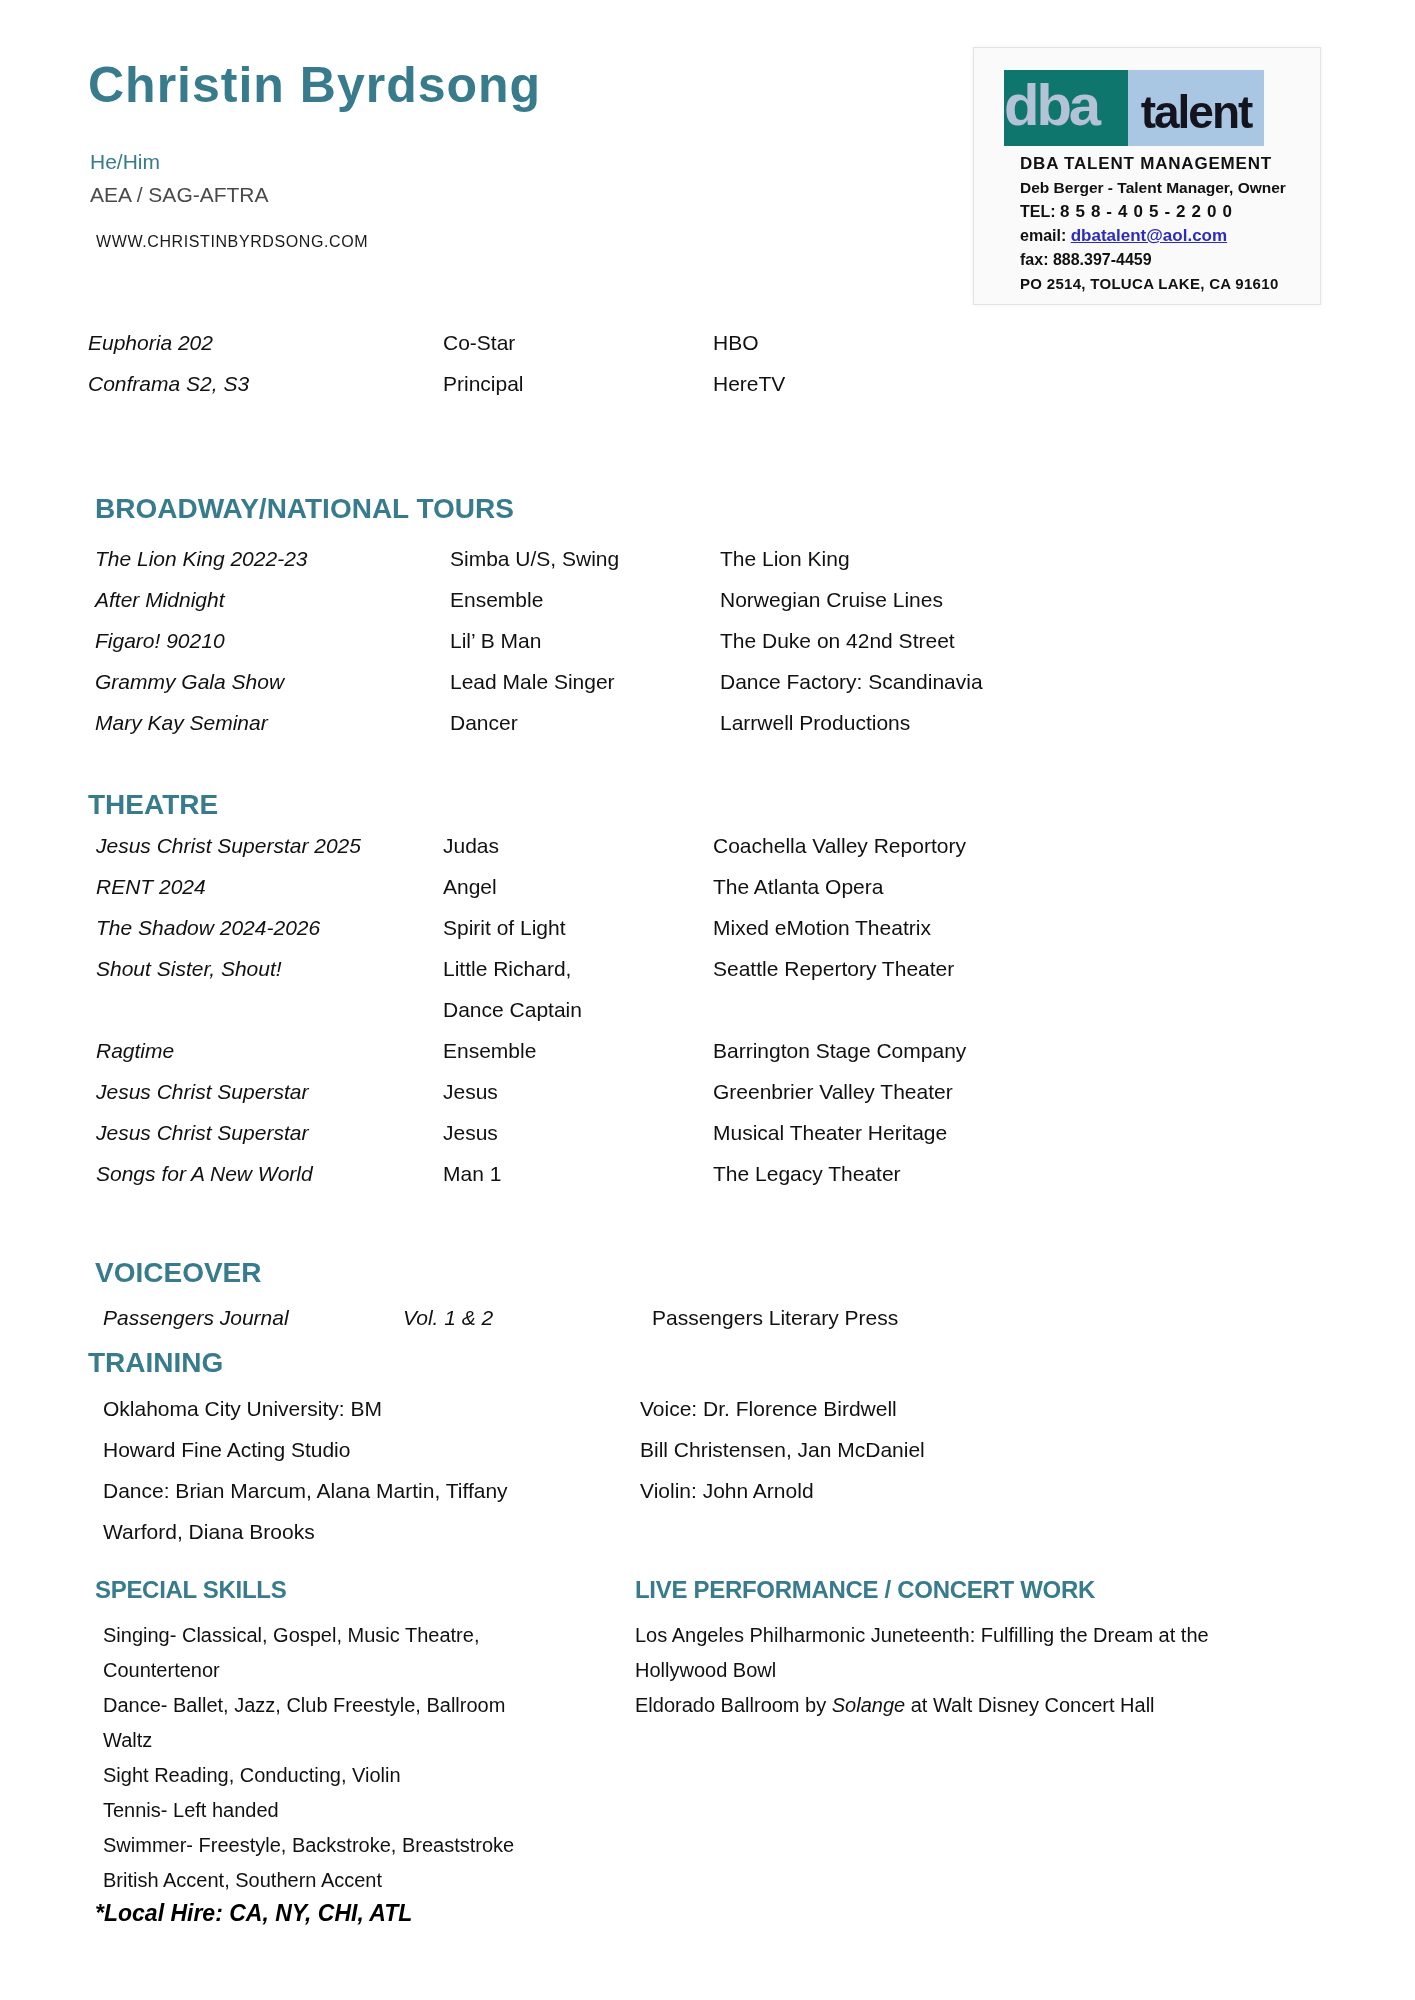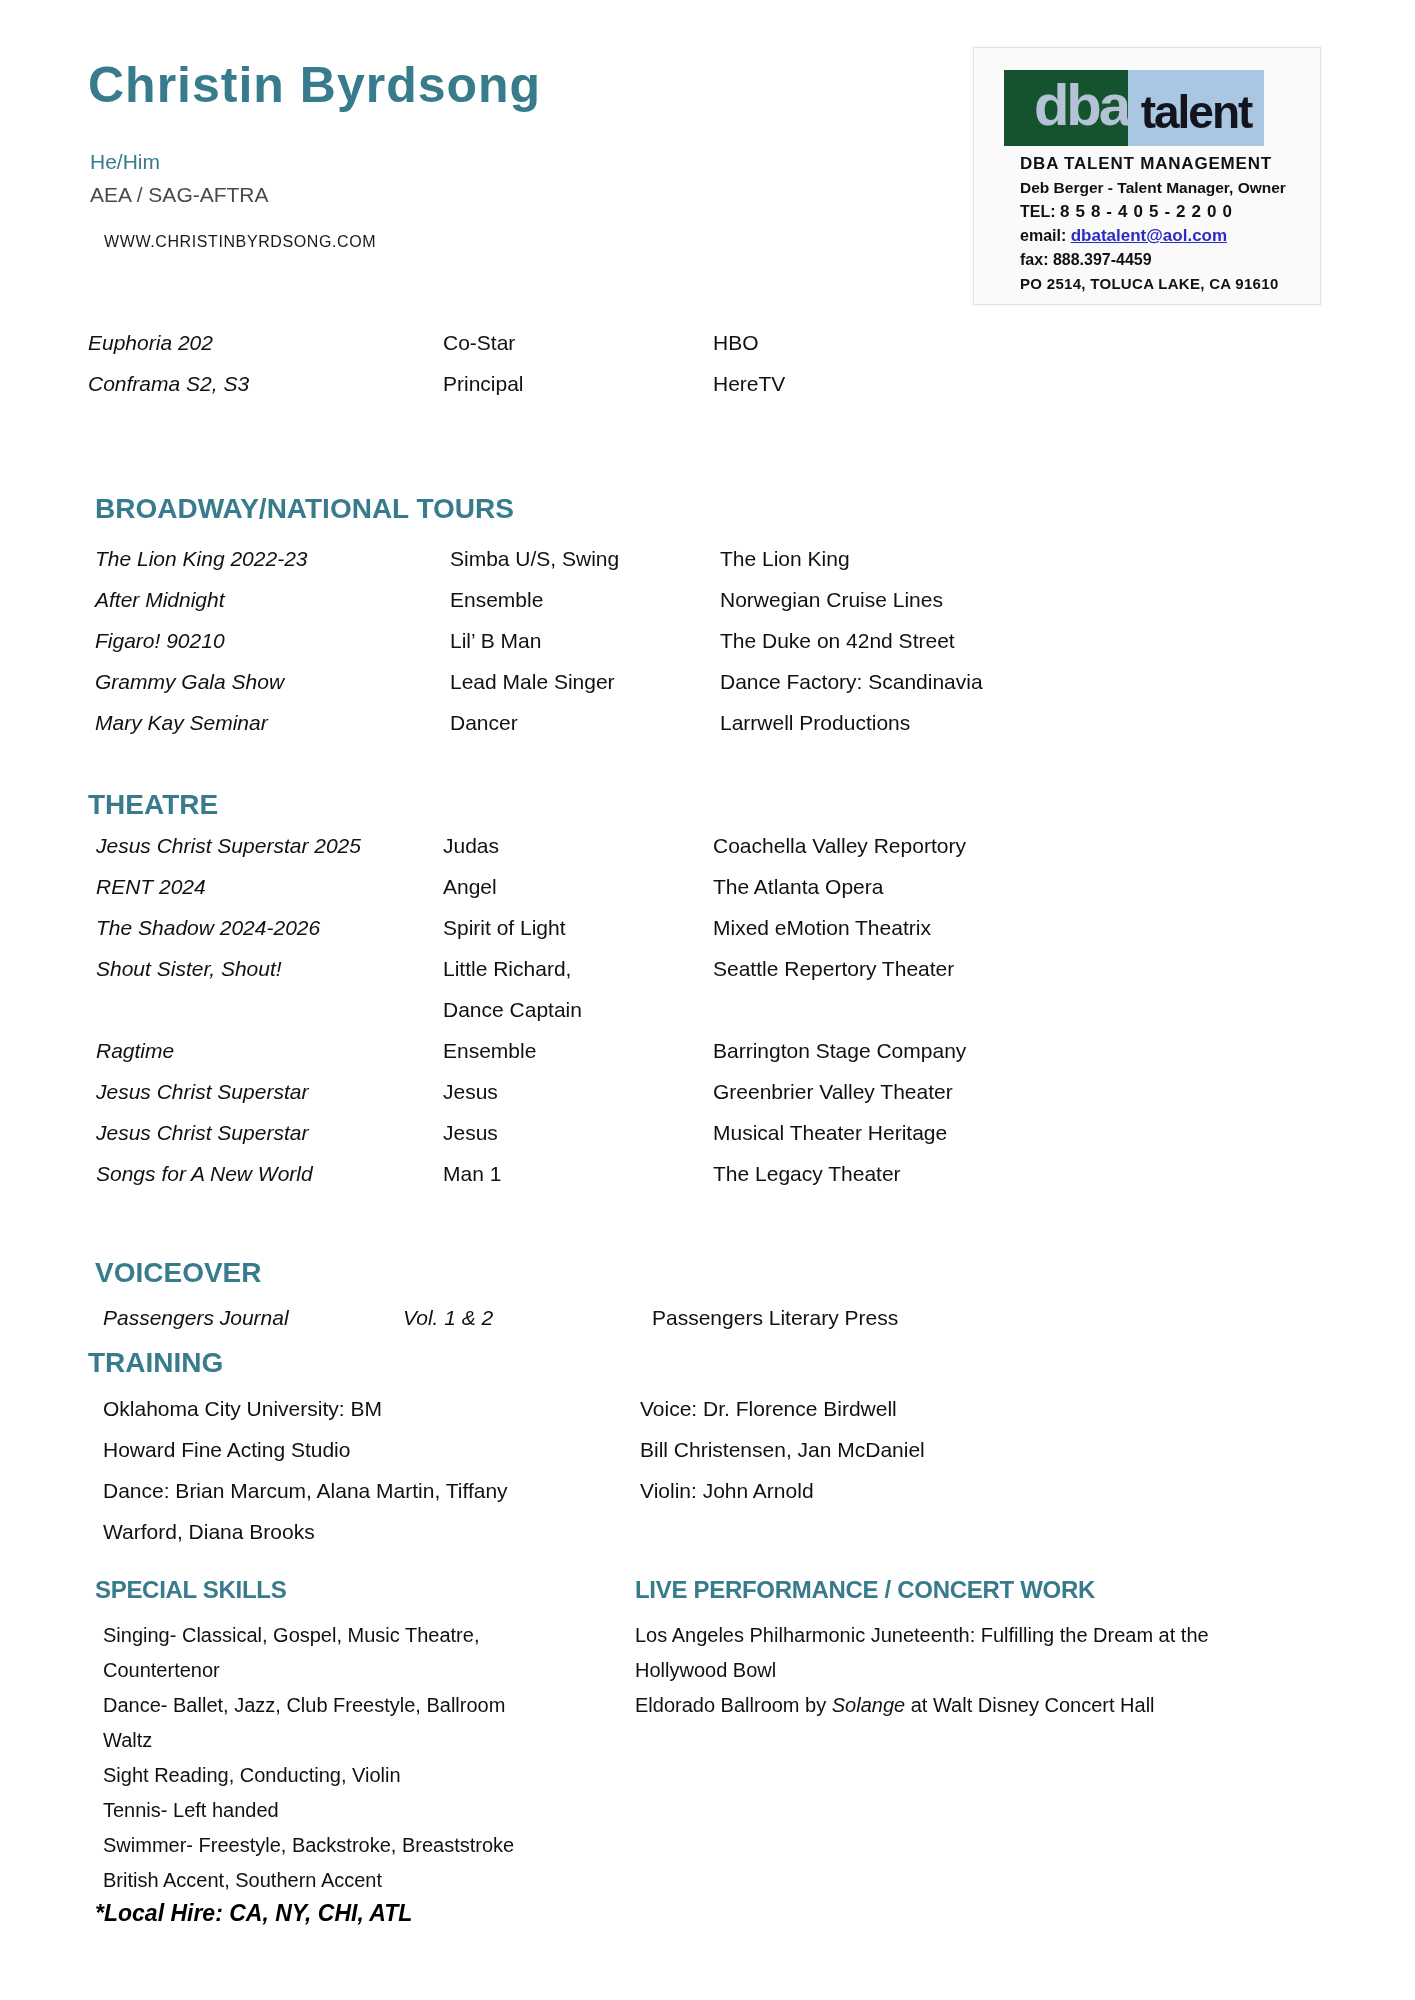--- a/index.html
+++ b/index.html
@@ -8,29 +8,29 @@
   #page {
     position:relative; width:1415px; height:2000px; background:#ffffff;
     overflow:hidden; color:#111;
   }
 
   
   #name { position:absolute; left:88px; top:56px; font-size:50px; font-weight:bold;
           letter-spacing:1px; color:#377b8c; }
   #pronouns { position:absolute; left:90px; top:150px; font-size:21px; color:#377b8c; }
   #unions { position:absolute; left:90px; top:183px; font-size:21px; color:#4a4a4a; }
-  #website { position:absolute; left:104px; top:233px; font-size:16px; color:#1a1a1a;
+  #website { position:absolute; left:96px; top:233px; font-size:16px; color:#1a1a1a;
              letter-spacing:0.6px; }
 
   
   #agency-card { position:absolute; left:973px; top:47px; width:348px; height:258px;
                  background:#fafafa; border:1px solid #e3e3e3; box-shadow:0 0 4px rgba(0,0,0,0.06); }
   #agency-logo { display:flex; width:288px; height:76px; margin:22px 0 6px 30px; }
-  #agency-logo .logo-left { width:124px; background:#14532d; color:#b3c2d4;
-      font-size:58px; font-weight:bold; letter-spacing:-3px; text-align:right;
+  #agency-logo .logo-left { width:124px; background:#0f766e; color:#b3c2d4;
+      font-size:58px; font-weight:bold; letter-spacing:-3px; text-align:left;
       line-height:70px; }
   #agency-logo .logo-right { width:136px; background:#a9c6e2; color:#14141f;
       font-size:46px; font-weight:bold; letter-spacing:-2px; text-align:center;
       line-height:84px; }
   #agency-text { margin-left:46px; width:300px; }
   .ag-line { font-weight:bold; color:#111; line-height:24px; white-space:nowrap; }
   .ag-company { font-size:17px; letter-spacing:0.8px; }
   .ag-contact { font-size:15.5px; }
   .ag-tel-num { letter-spacing:6px; font-size:17px; }
   .ag-tel-label, .ag-email-label { font-size:16px; }

